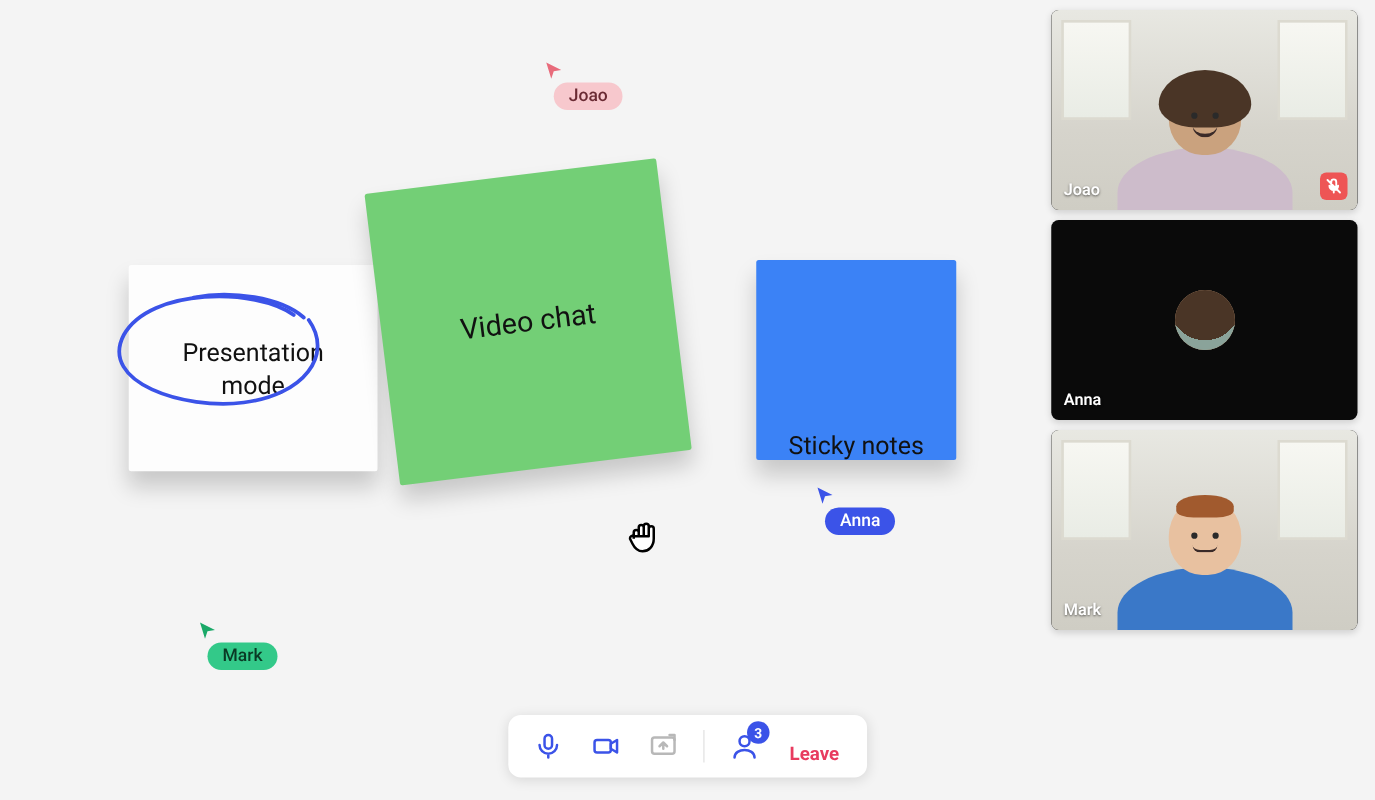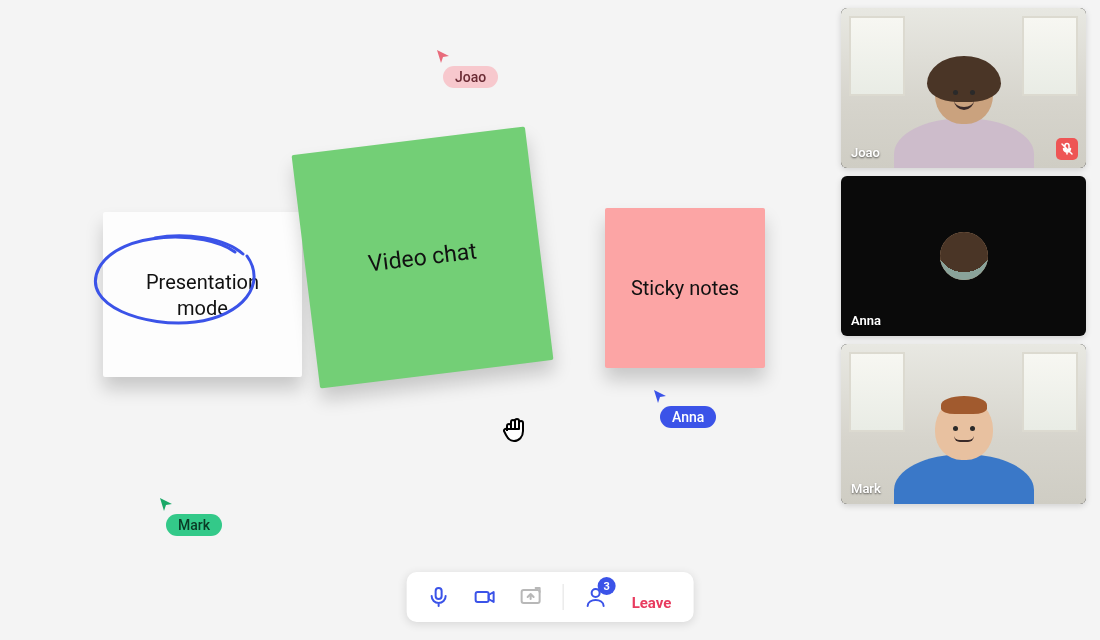--- a/index.html
+++ b/index.html
@@ -16,21 +16,21 @@
     box-shadow: 0 12px 18px rgba(0,0,0,0.18);
     display: flex;
     align-items: center;
     justify-content: center;
     font-size: 20px;
     color: #111;
     border-radius: 2px;
   }
   .note.white { background: #fdfdfd; }
   .note.green { background: #73cf76; }
-  .note.blue  { background: #fca5a5; }
+  .note.blue  { background: #3b82f6; align-items: flex-end; }
 
   .note-white { left: 103px;  top: 212px; width: 199px; height: 165px; }
   .note-green { left: 305px; top: 140px; width: 235px; height: 235px; transform: rotate(-7deg); font-size: 23px; }
   .note-blue  { left: 605px; top: 208px; width: 160px; height: 160px; }
 
   
   .circle-annotate {
     position: absolute;
     left: 85px; top: 228px;
     width: 185px; height: 105px;

